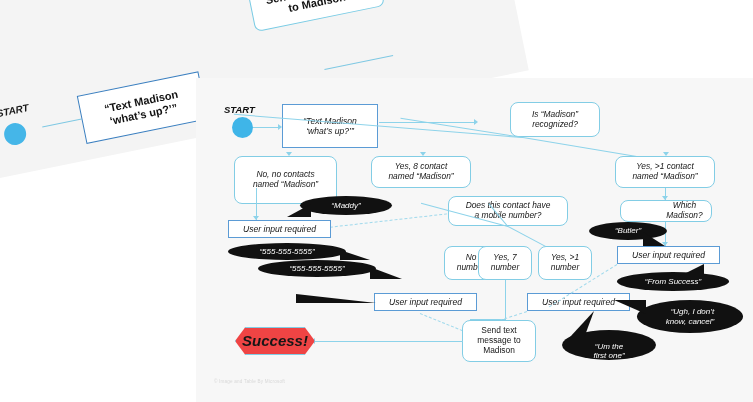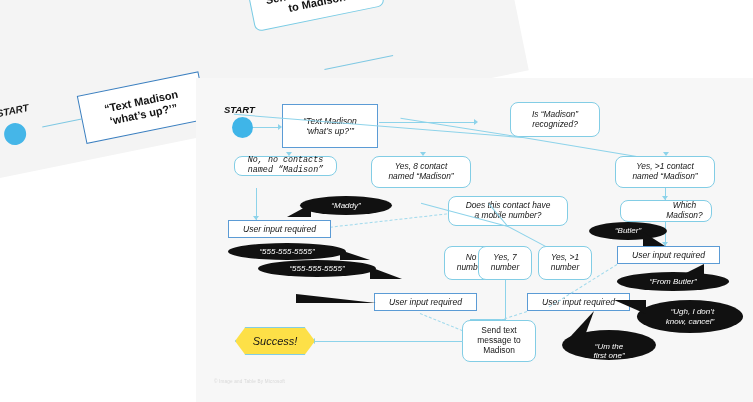--- a/index.html
+++ b/index.html
@@ -20,22 +20,22 @@
   .bg-start{position:absolute;font-weight:bold;color:#1a1a1a;}
   .bg-line{position:absolute;background:#7ec8e3;height:1.3px;}
 
   
   .fg-panel{position:absolute;left:196px;top:78px;width:557px;height:324px;background:#f7f7f7;}
 
   .node{position:absolute;display:flex;align-items:center;justify-content:center;
         text-align:center;font-style:italic;color:#161616;line-height:1.18;box-sizing:border-box;}
   .n-round{border:1.1px solid #82cde5;background:#ffffff;border-radius:8px;font-size:8.4px;}
   .n-sq{border:1.3px solid #5b9bd5;background:#ffffff;font-size:8.6px;}
-  .n-hex{border:1.1px solid #82cde5;background:#fde047;font-size:11px;
-     clip-path:polygon(13% 0,87% 0,100% 50%,87% 100%,13% 100%,0 50%);}
+  .n-hex{border:1.1px solid #82cde5;background:#ef4444;font-size:15px;
+     clip-path:polygon(13% 0,87% 0,100% 50%,87% 100%,13% 100%,0 50%);font-weight:bold;}
   .n-plain{border:1.1px solid #82cde5;background:#ffffff;border-radius:8px;font-size:8.4px;font-style:normal;}
 
   .dot{position:absolute;width:21px;height:21px;border-radius:50%;background:#3fb5e8;}
   .start-label{position:absolute;font-style:italic;font-weight:bold;font-size:9.5px;color:#111;}
 
   
   .ln{position:absolute;background:#8dd3ea;}
   .lnh{height:1.1px;}
   .lnv{width:1.1px;}
   .diag{position:absolute;height:1.1px;background:#8dd3ea;transform-origin:0 50%;}
@@ -97,21 +97,21 @@
 recognized?</span>
   </div>
 
   <div class="diag" style="left:523px;top:137px;width:290px;transform:rotate(184.6deg);"></div>
   <div class="diag" style="left:523px;top:137px;width:124px;transform:rotate(189deg);"></div>
   <div class="diag" style="left:523px;top:137px;width:144px;transform:rotate(9.5deg);"></div>
   <div class="arrowd" style="left:286px;top:152px;"></div>
   <div class="arrowd" style="left:420px;top:152px;"></div>
   <div class="arrowd" style="left:663px;top:152px;"></div>
 
-  <div class="node n-round" style="left:234px;top:156px;width:103px;height:20px;font-family:Liberation Mono, monospace;">
+  <div class="node n-round" style="left:234px;top:156px;width:103px;height:48px;">
     <span style="white-space:pre-line">No, no contacts
 named “Madison”</span>
   </div>
 
   <div class="node n-round" style="left:371px;top:156px;width:100px;height:32px;">
     <span style="white-space:pre-line">Yes, 8 contact
 named “Madison”</span>
   </div>
 
   <div class="node n-round" style="left:615px;top:156px;width:100px;height:32px;">
@@ -212,21 +212,21 @@
   <div class="tail" style="left:370px;top:267px;width:32px;height:12px;clip-path:polygon(0 0,0 100%,100% 100%);"></div>
 
   <div class="tail" style="left:296px;top:294px;width:80px;height:9px;clip-path:polygon(0 0,0 100%,100% 100%);"></div>
 
   <div class="bub" style="left:589px;top:222px;width:78px;height:18px;">
     <span>“Butler”</span>
   </div>
   <div class="tail" style="left:643px;top:232px;width:22px;height:14px;clip-path:polygon(0 0,0 100%,100% 100%);"></div>
 
   <div class="bub" style="left:617px;top:272px;width:112px;height:19px;">
-    <span>“From Butler”</span>
+    <span>“From Success”</span>
   </div>
   <div class="tail" style="left:678px;top:264px;width:26px;height:13px;clip-path:polygon(100% 0,0 100%,100% 100%);"></div>
 
   <div class="bub" style="left:637px;top:300px;width:106px;height:33px;text-align:right;">
     <span style="white-space:pre-line">“Ugh, I don’t
 know, cancel”</span>
   </div>
   <div class="tail" style="left:614px;top:300px;width:32px;height:14px;clip-path:polygon(100% 0,100% 100%,0 0);"></div>
 
   <div class="bub" style="left:562px;top:330px;width:94px;height:30px;align-items:flex-end;">

